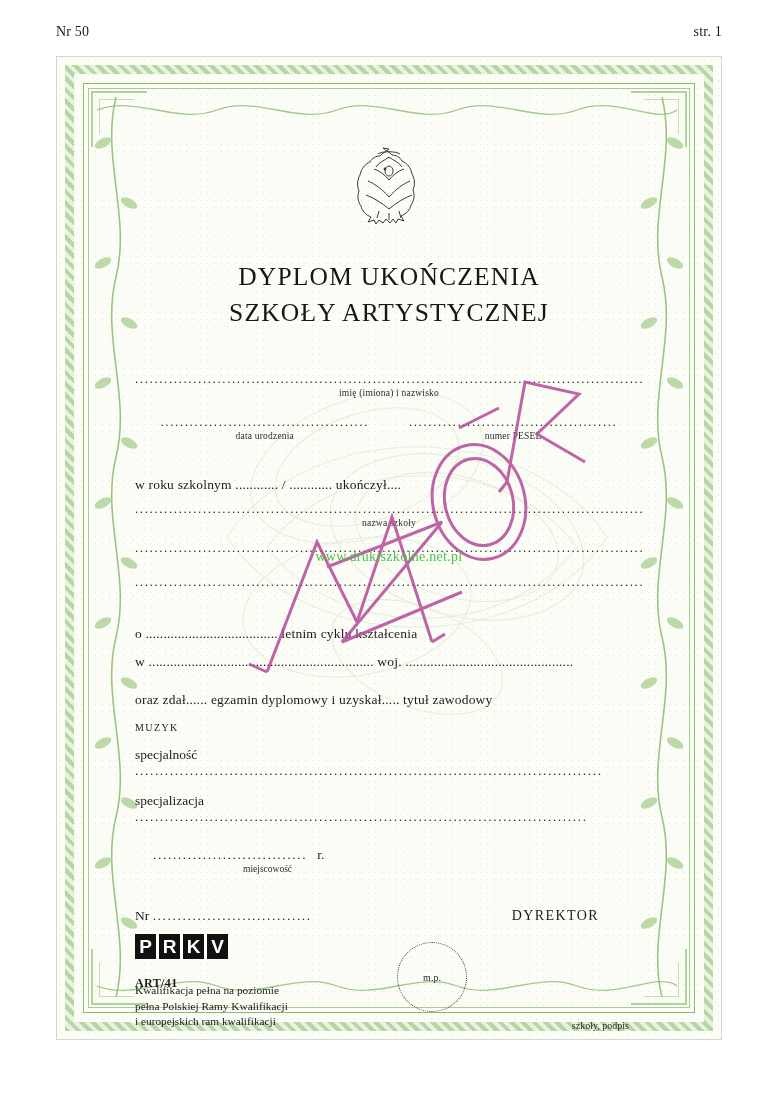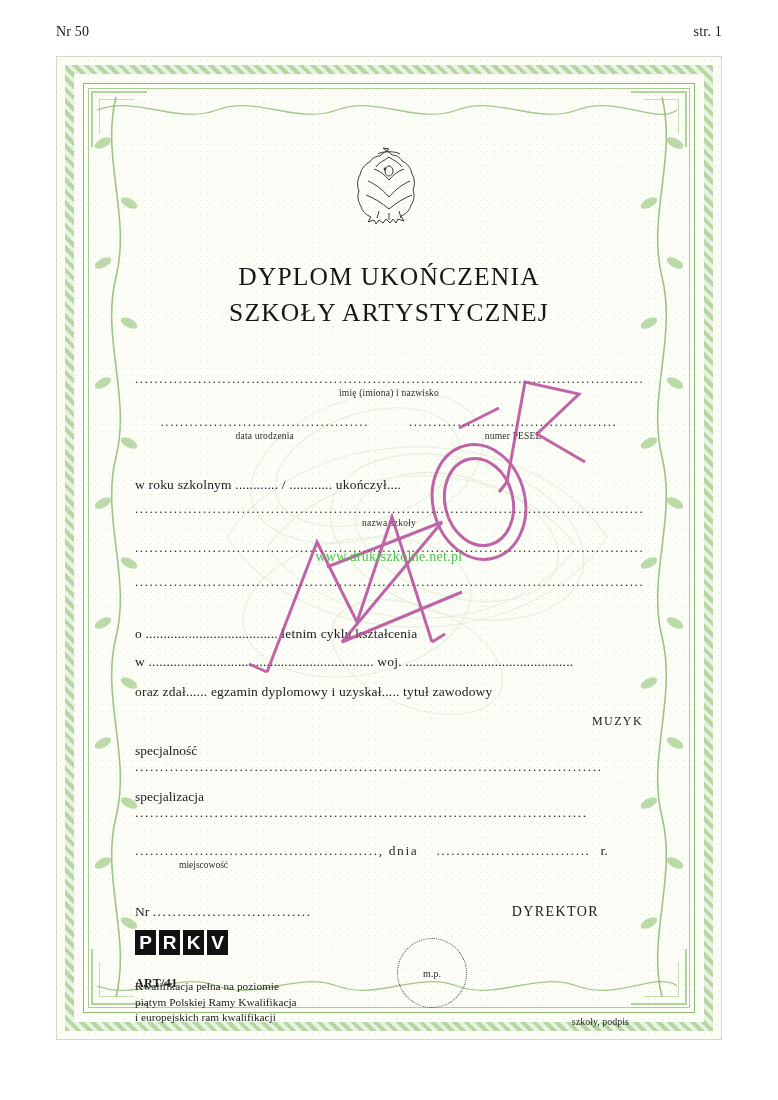--- a/index.html
+++ b/index.html
@@ -181,37 +181,37 @@
     display: flex;
     justify-content: space-between;
     margin-top: 16px;
     padding: 0 24px;
   }
   .row2 .col { width: 46%; text-align: center; }
 
   .para { margin-top: 36px; font-size: 13.5px; letter-spacing: .2px; }
 
   .muzyk {
-    text-align: right;
+    text-align: left;
     margin-top: 14px;
-    font-size: 12px;
+    font-size: 10px;
     letter-spacing: 1.4px;
   }
 
   .spec-row { margin-top: 14px; font-size: 13.5px; }
 
   .place-row {
     margin-top: 22px;
     font-size: 13.5px;
     display: flex;
     align-items: baseline;
   }
   .place-caption {
     font-size: 9.5px;
-    margin-left: 44px;
+    margin-left: 108px;
     margin-top: 1px;
     color: #2b2b2b;
   }
 
   .nr-row {
     margin-top: 34px;
     display: flex;
     justify-content: space-between;
     align-items: baseline;
     font-size: 13.5px;
@@ -446,36 +446,35 @@
         <div class="dotline">..................................................................................................................</div>
       </div>
       <div class="row-fullline" style="margin-top:18px">
         <div class="dotline">..................................................................................................................</div>
       </div>
 
       <div class="para">o ..................................... letnim cyklu kształcenia</div>
 
       <div class="para" style="margin-top:12px">w ............................................................... woj. ...............................................</div>
 
-      <div class="para" style="margin-top:14px">oraz zdał...... egzamin dyplomowy i uzyskał..... tytuł zawodowy</div>
+      <div class="para" style="margin-top:22px">oraz zdał...... egzamin dyplomowy i uzyskał..... tytuł zawodowy</div>
 
       <div class="muzyk">MUZYK</div>
 
       <div class="spec-row">
         <span>specjalność</span>
         <span class="dotline">..............................................................................................</span>
       </div>
 
       <div class="spec-row">
         <span>specjalizacja</span>
         <span class="dotline">...........................................................................................</span>
       </div>
 
       <div class="place-row">
-        <span class="dotline">................................................., dnia</span>
         <span class="dotline" style="margin-left:18px">...............................</span>
         <span style="margin-left:10px">r.</span>
       </div>
       <div class="place-caption">miejscowość</div>
 
       <div class="nr-row">
         <div>
           <span>Nr</span>
           <span class="dotline">................................</span>
         </div>
@@ -485,21 +484,21 @@
       <div class="bottom-area">
 
         <div class="prk-logo">
           <span>P</span>
           <span>R</span>
           <span>K</span>
           <span>V</span>
         </div>
         <div class="prk-text">
           <div>Kwalifikacja pełna na poziomie</div>
-          <div>piątym Polskiej Ramy Kwalifikacja</div>
+          <div>pełna Polskiej Ramy Kwalifikacji</div>
           <div>i europejskich ram kwalifikacji</div>
         </div>
 
         <div class="mp">
           <span>m.p.</span>
         </div>
 
         <div class="sign-caption">szkoły, podpis</div>
       </div>
 

